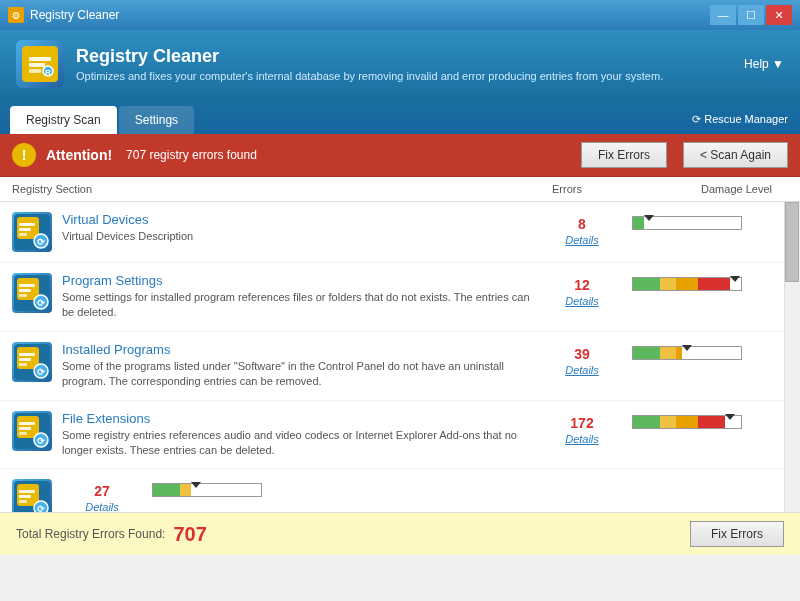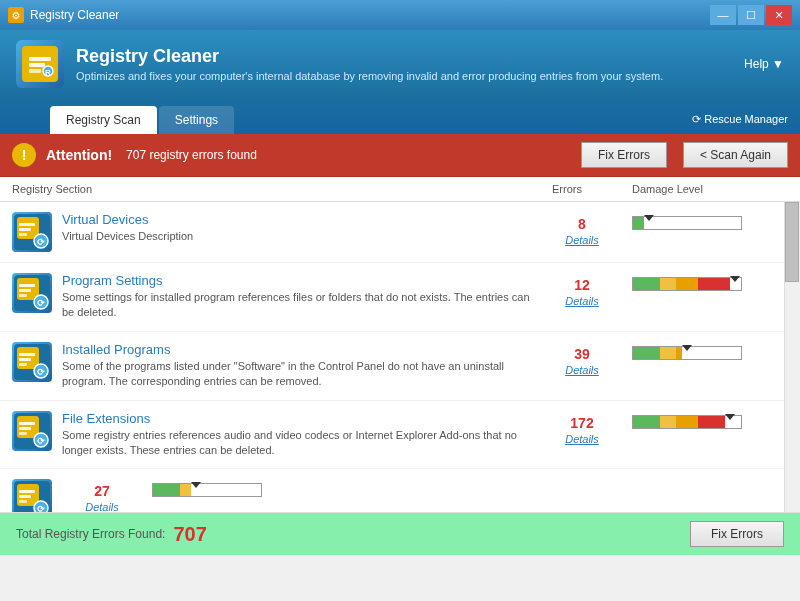--- a/index.html
+++ b/index.html
@@ -56,21 +56,21 @@
 
     
     .tabs-area {
       background: linear-gradient(to bottom, #1a6fa0, #1565a0);
       padding: 0 0 0 10px;
       display: flex;
       align-items: flex-end;
       justify-content: space-between;
       height: 36px;
     }
-    .tabs { display: flex; align-items: center; margin-left: 40px; }
+    .tabs { display: flex; align-items: center; }
     .tab {
       padding: 7px 16px;
       font-size: 12px;
       cursor: pointer;
       border-top-left-radius: 4px;
       border-top-right-radius: 4px;
       color: #cce8ff;
     }
     .tab.active {
       background: white;
@@ -121,21 +121,21 @@
     .col-headers {
       display: flex;
       padding: 6px 12px;
       background: white;
       border-bottom: 1px solid #ddd;
       font-size: 11px;
       color: #555;
     }
     .col-section { flex: 1; }
     .col-errors { width: 80px; text-align: left; }
-    .col-damage { width: 140px; text-align: left; margin-right: 16px; }
+    .col-damage { width: 140px; text-align: right; margin-right: 16px; }
 
     
     .main-content {
       background: white;
       flex: 1;
       overflow: hidden;
       position: relative;
     }
     .content-list {
       overflow-y: auto;
@@ -203,21 +203,21 @@
       position: absolute;
       top: 0;
       width: 14px;
       height: 80px;
       background: #c0c0c0;
       border: 1px solid #aaa;
     }
 
     
     .footer {
-      background: #86efac;
+      background: #fef9c3;
       border-top: 1px solid #ddd;
       padding: 8px 16px;
       display: flex;
       align-items: center;
       justify-content: space-between;
     }
     .footer-label { font-size: 12px; color: #555; }
     .footer-count { color: #d93030; font-size: 20px; font-weight: bold; margin-left: 8px; }
     .footer-fix-btn {
       padding: 5px 20px;

